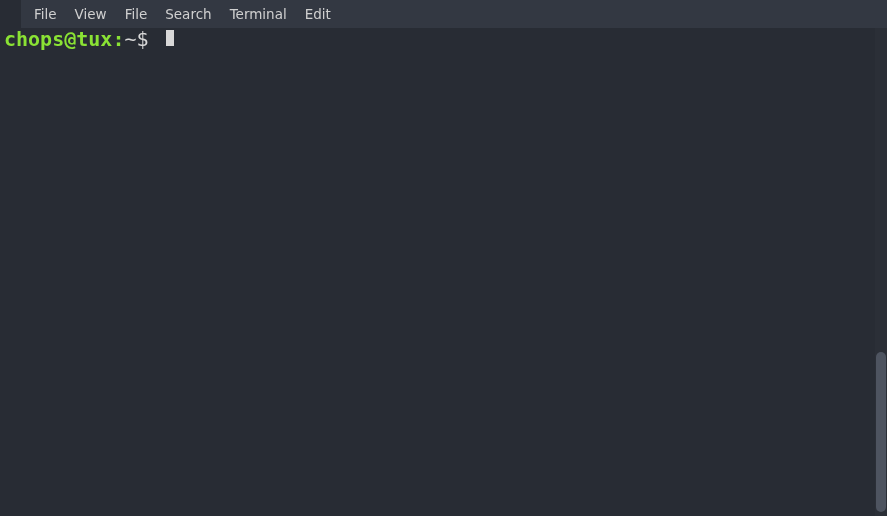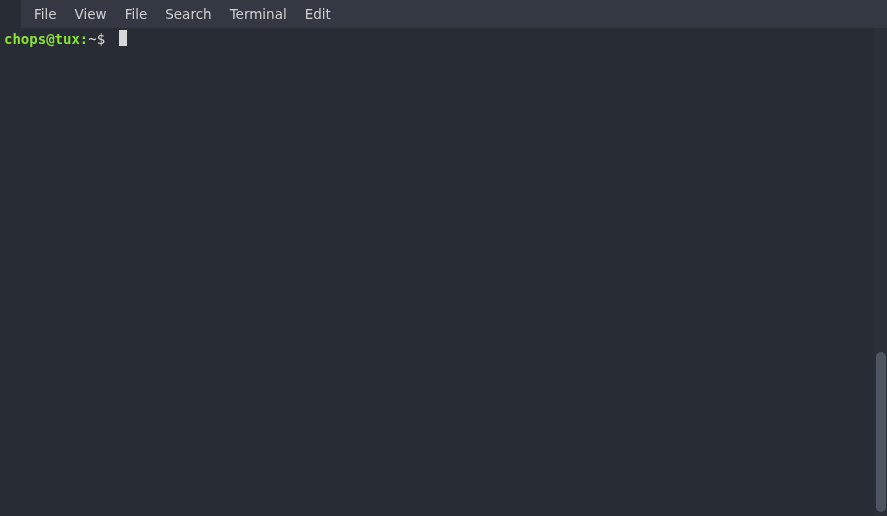--- a/index.html
+++ b/index.html
@@ -31,21 +31,21 @@
       cursor: pointer;
       user-select: none;
       font-weight: 400;
     }
     .terminal-body {
       width: 875px;
       height: calc(516px - 28px);
       background: #282c34;
       padding: 2px 4px;
       font-family: "DejaVu Sans Mono", "Consolas", "Menlo", monospace;
-      font-size: 14px;
+      font-size: 20px;
       line-height: 18px;
       color: #d8d8d8;
       position: relative;
       overflow: hidden;
     }
     .prompt-line {
       display: flex;
       align-items: center;
       white-space: pre;
     }

